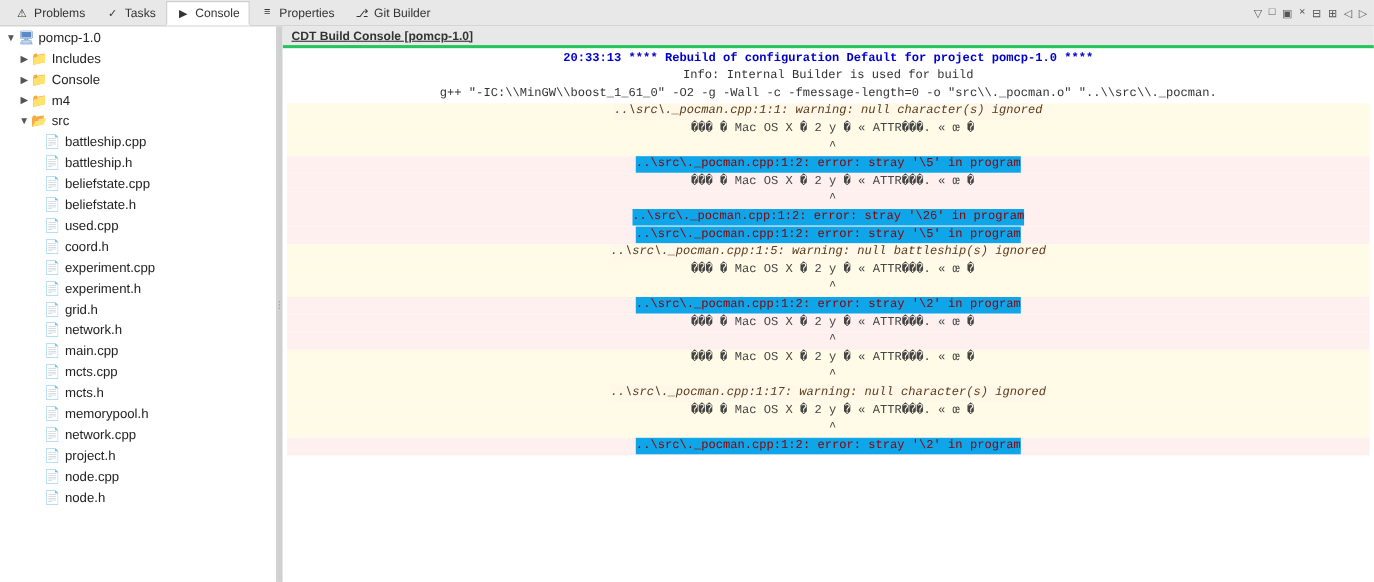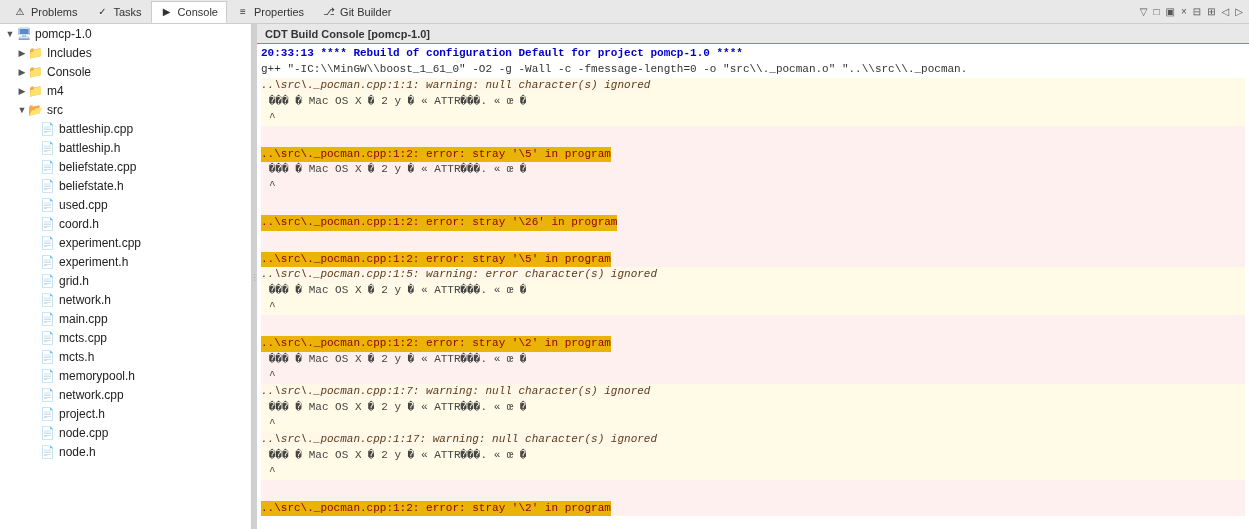--- a/index.html
+++ b/index.html
@@ -136,25 +136,26 @@
       display: flex;
       flex-direction: column;
       overflow: hidden;
       background: #fff;
     }
     .console-title {
       background: #e8e8e8;
       padding: 2px 8px;
       font-size: 11px;
       color: #333;
-      border-bottom: 1px solid #22c55e;
+      border-bottom: 3px solid #22c55e;
       font-weight: bold;
       height: 20px;
       display: flex;
       align-items: center;
+      text-decoration: underline;
     }
     .console-output {
       flex: 1;
       overflow-y: auto;
       overflow-x: auto;
       background: #fff;
       padding: 2px 4px;
       font-family: 'Courier New', Courier, monospace;
       font-size: 11px;
       line-height: 1.4;
@@ -170,38 +171,38 @@
       color: #333;
     }
     .line-warning-header {
       color: #5a3a1a;
       background: #fff8e8;
       display: block;
       font-style: italic;
     }
     .line-error-header {
       color: #8b0000;
-      background: #eab308;
+      background: #0ea5e9;
       display: block;
-      margin-top: 21px;
     }
     .line-code {
       color: #444;
       display: block;
       padding-left: 8px;
     }
     .line-caret {
       color: #444;
       display: block;
       padding-left: 8px;
     }
     .output-row {
       display: flex;
       align-items: baseline;
       min-height: 16px;
+      justify-content: center;
     }
     .row-warning {
       background: #fffbe6;
     }
     .row-error {
       background: #fff0f0;
     }
     .row-normal {
       background: #fff;
     }
@@ -380,20 +381,23 @@
   </div>
 
   <div class="console-area">
     <div class="console-title">CDT Build Console [pomcp-1.0]</div>
     <div class="console-output">
 
       <div class="output-row row-normal">
         <span class="line-rebuild">20:33:13 **** Rebuild of configuration Default for project pomcp-1.0 ****</span>
       </div>
       <div class="output-row row-normal">
+        <span class="line-info">Info: Internal Builder is used for build</span>
+      </div>
+      <div class="output-row row-normal">
         <span class="line-compile">g++ "-IC:\\MinGW\\boost_1_61_0" -O2 -g -Wall -c -fmessage-length=0 -o "src\\._pocman.o" "..\\src\\._pocman.</span>
       </div>
 
       <div class="output-row row-warning">
         <span class="line-warning-header">..\src\._pocman.cpp:1:1: warning: null character(s) ignored</span>
       </div>
       <div class="output-row row-warning">
         <span class="line-code">��� �  Mac OS X          �          2    y    �    «          ATTR���.    «    œ    �</span>
       </div>
       <div class="output-row row-warning">
@@ -411,43 +415,40 @@
       </div>
 
       <div class="output-row row-error">
         <span class="line-error-header">..\src\._pocman.cpp:1:2: error: stray '\26' in program</span>
       </div>
       <div class="output-row row-error">
         <span class="line-error-header">..\src\._pocman.cpp:1:2: error: stray '\5' in program</span>
       </div>
 
       <div class="output-row row-warning">
-        <span class="line-warning-header">..\src\._pocman.cpp:1:5: warning: error character(s) ignored</span>
+        <span class="line-warning-header">..\src\._pocman.cpp:1:5: warning: null battleship(s) ignored</span>
       </div>
       <div class="output-row row-warning">
         <span class="line-code">��� �  Mac OS X          �          2    y    �    «          ATTR���.    «    œ    �</span>
       </div>
       <div class="output-row row-warning">
         <span class="line-caret">^</span>
       </div>
 
       <div class="output-row row-error">
         <span class="line-error-header">..\src\._pocman.cpp:1:2: error: stray '\2' in program</span>
       </div>
       <div class="output-row row-error">
         <span class="line-code">��� �  Mac OS X          �          2    y    �    «          ATTR���.    «    œ    �</span>
       </div>
       <div class="output-row row-error">
         <span class="line-caret">^</span>
       </div>
 
       <div class="output-row row-warning">
-        <span class="line-warning-header">..\src\._pocman.cpp:1:7: warning: null character(s) ignored</span>
-      </div>
-      <div class="output-row row-warning">
         <span class="line-code">��� �  Mac OS X          �          2    y    �    «          ATTR���.    «    œ    �</span>
       </div>
       <div class="output-row row-warning">
         <span class="line-caret">^</span>
       </div>
 
       <div class="output-row row-warning">
         <span class="line-warning-header">..\src\._pocman.cpp:1:17: warning: null character(s) ignored</span>
       </div>
       <div class="output-row row-warning">

